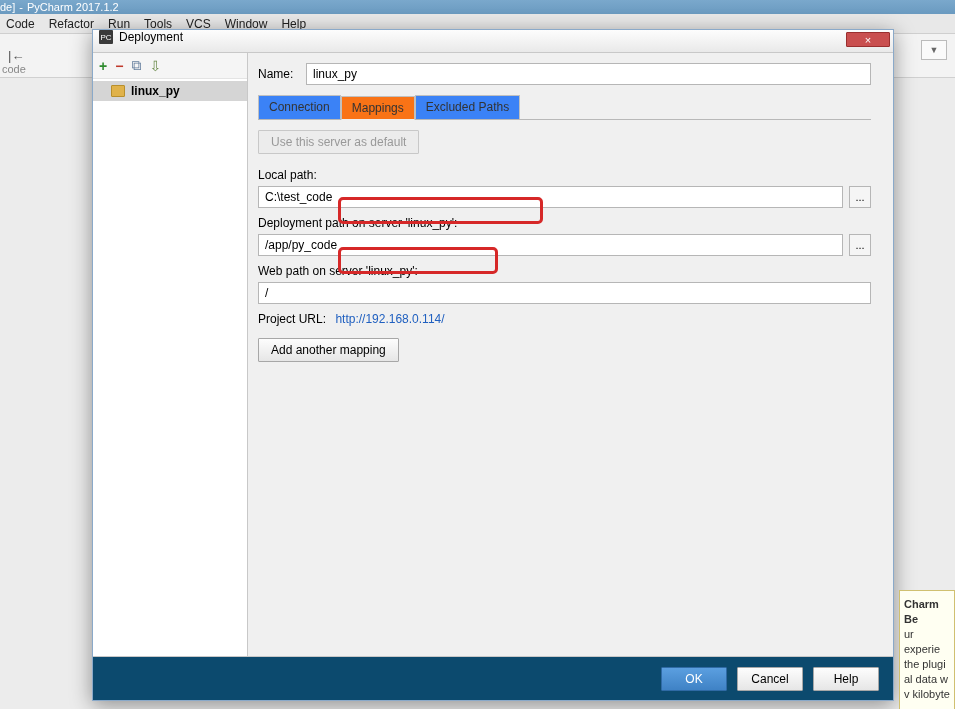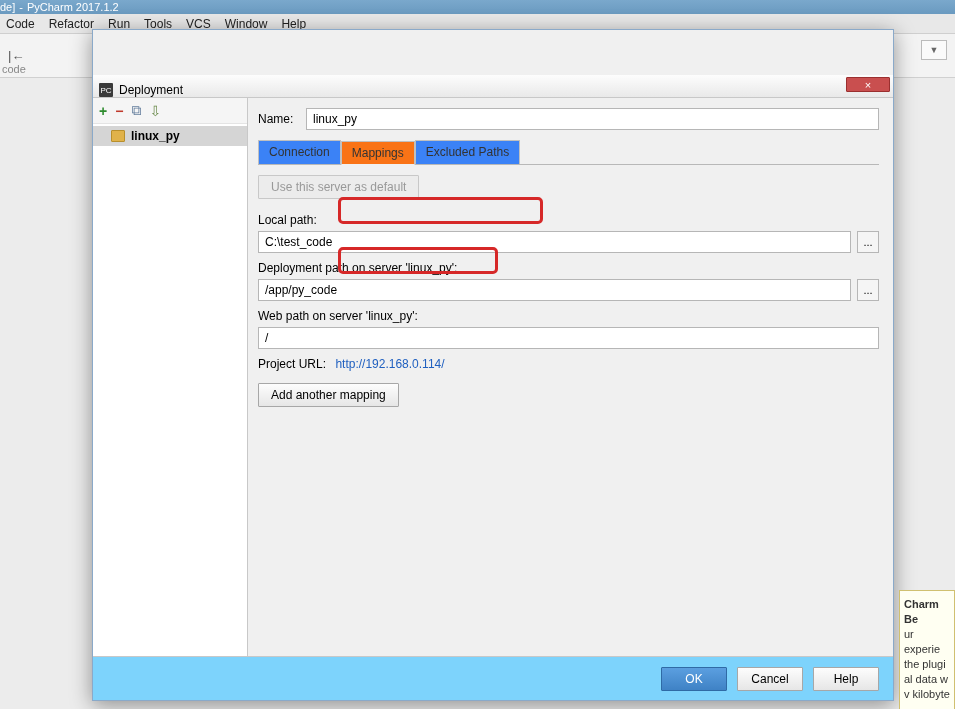--- a/index.html
+++ b/index.html
@@ -78,24 +78,23 @@
   border: 1px solid #8aa9c9;
   box-shadow: 0 4px 20px rgba(0,0,0,0.4);
   display: flex;
   flex-direction: column;
 }
 .dialog-titlebar {
   height: 23px;
   background: linear-gradient(#fdfdfd, #e9e9e9);
   border-bottom: 1px solid #c8c8c8;
   display: flex;
-  align-items: flex-end;
+  align-items: flex-start;
   padding: 0 0 0 6px;
   position: relative;
-  margin-top: 45px;
 }
 .dialog-titlebar .dlg-icon {
   width: 14px; height: 14px;
   background: #3a3a3a;
   color: #fff;
   font-size: 8px;
   display: flex;
   align-items: center;
   justify-content: center;
   margin-right: 6px;
@@ -160,21 +159,21 @@
 }
 .server-item .srv-icon {
   width: 14px; height: 12px;
   background: #e0b24a;
   border: 1px solid #b88f2c;
   margin-right: 6px;
   border-radius: 1px;
 }
 .right-panel {
   flex: 1;
-  padding: 10px 14px 10px 10px;
+  padding: 10px 22px 10px 10px;
   overflow: auto;
   background: #f0f0f0;
 }
 .field-row {
   display: flex;
   align-items: center;
   margin-bottom: 10px;
 }
 .field-row label {
   width: 48px;
@@ -260,21 +259,21 @@
   border-radius: 5px;
   pointer-events: none;
 }
 .hl1 { left: 338px; top: 197px; width: 205px; height: 27px; }
 .hl2 { left: 338px; top: 247px; width: 160px; height: 27px; }
 .url-row { margin: 6px 0 12px 0; font-size: 12px; }
 .url-row a { color: #2060c0; text-decoration: none; margin-left: 6px; }
 .dialog-footer {
   height: 44px;
   border-top: 1px solid #c8c8c8;
-  background: #7dd3fc;
+  background: #0c4a6e;
   display: flex;
   align-items: center;
   justify-content: flex-end;
   padding: 0 14px;
   gap: 10px;
 }
 .dialog-footer .btn.primary {
   background: linear-gradient(#5b9fe0,#3f82c5);
   color: #fff;
   border-color: #2f6aa5;

